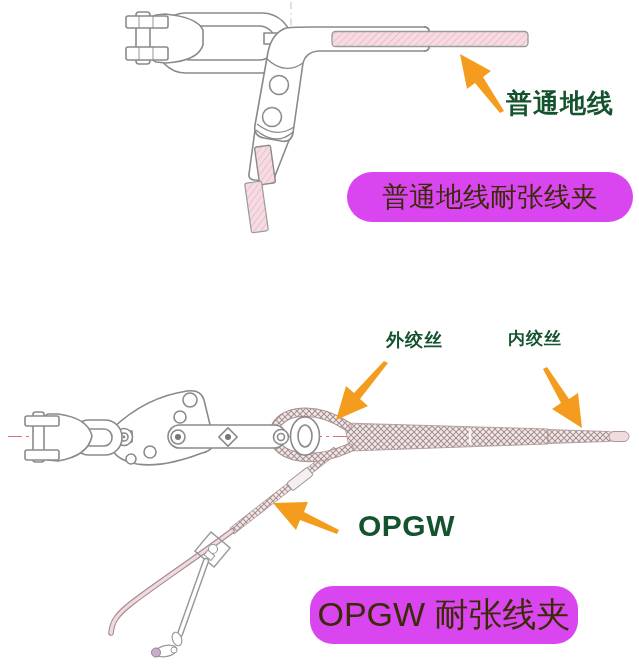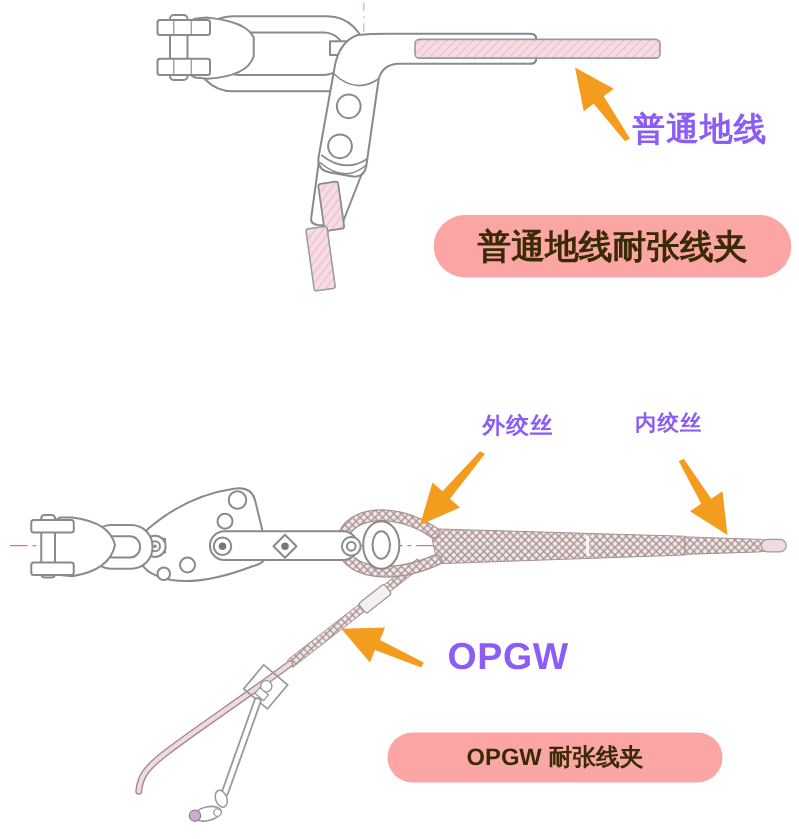--- a/index.html
+++ b/index.html
@@ -4,34 +4,34 @@
 <style>
   html,body{margin:0;padding:0;background:#ffffff;}
   .canvas{
     position:relative;width:639px;height:671px;background:#ffffff;
     overflow:hidden;font-family:"Liberation Sans", sans-serif;
   }
   .fig{position:absolute;left:0;}
   .fig-top{top:0;}
   .fig-bottom{top:330px;}
   .callout{
-    position:absolute;color:#8b5cf6;font-weight:600;white-space:nowrap;
+    position:absolute;color:#14532d;font-weight:600;white-space:nowrap;
     letter-spacing:1px;line-height:1;
   }
   .callout-ground{left:506px;top:90px;font-size:26px;}
   .callout-outer{left:386px;top:331px;font-size:18px;}
   .callout-inner{left:508px;top:330px;font-size:17px;}
   .callout-opgw{left:344px;top:511px;font-size:30px;font-weight:700;letter-spacing:0.5px;margin-left:14px;}
   .badge{
-    position:absolute;background:#fca5a5;color:#3A2A06;
+    position:absolute;background:#d946ef;color:#3A2A06;
     display:flex;align-items:center;justify-content:center;
-    font-weight:bold;white-space:nowrap;
+    font-weight:normal;white-space:nowrap;
   }
   .badge-top{left:347px;top:172px;width:286px;height:50px;border-radius:25px;font-size:27px;}
-  .badge-bottom{left:310px;top:586px;width:268px;height:40px;border-radius:23px;font-size:19px;}
+  .badge-bottom{left:310px;top:586px;width:268px;height:58px;border-radius:23px;font-size:34px;}
   .arrow{fill:#F49C1E;stroke:none;}
   .ln{fill:#ffffff;stroke:#8a8a8a;stroke-width:1.6;stroke-linejoin:round;}
   .ln-thin{fill:none;stroke:#8a8a8a;stroke-width:1.3;}
   .cl-red{stroke:#E06060;stroke-width:1.1;stroke-dasharray:14 4 3 4;fill:none;opacity:.9;}
   .cl-green{stroke:#A9CDA9;stroke-width:1.1;stroke-dasharray:7 4 1.5 4;fill:none;opacity:.9;}
 </style>
 </head>
 <body>
 
 <div class="canvas">

